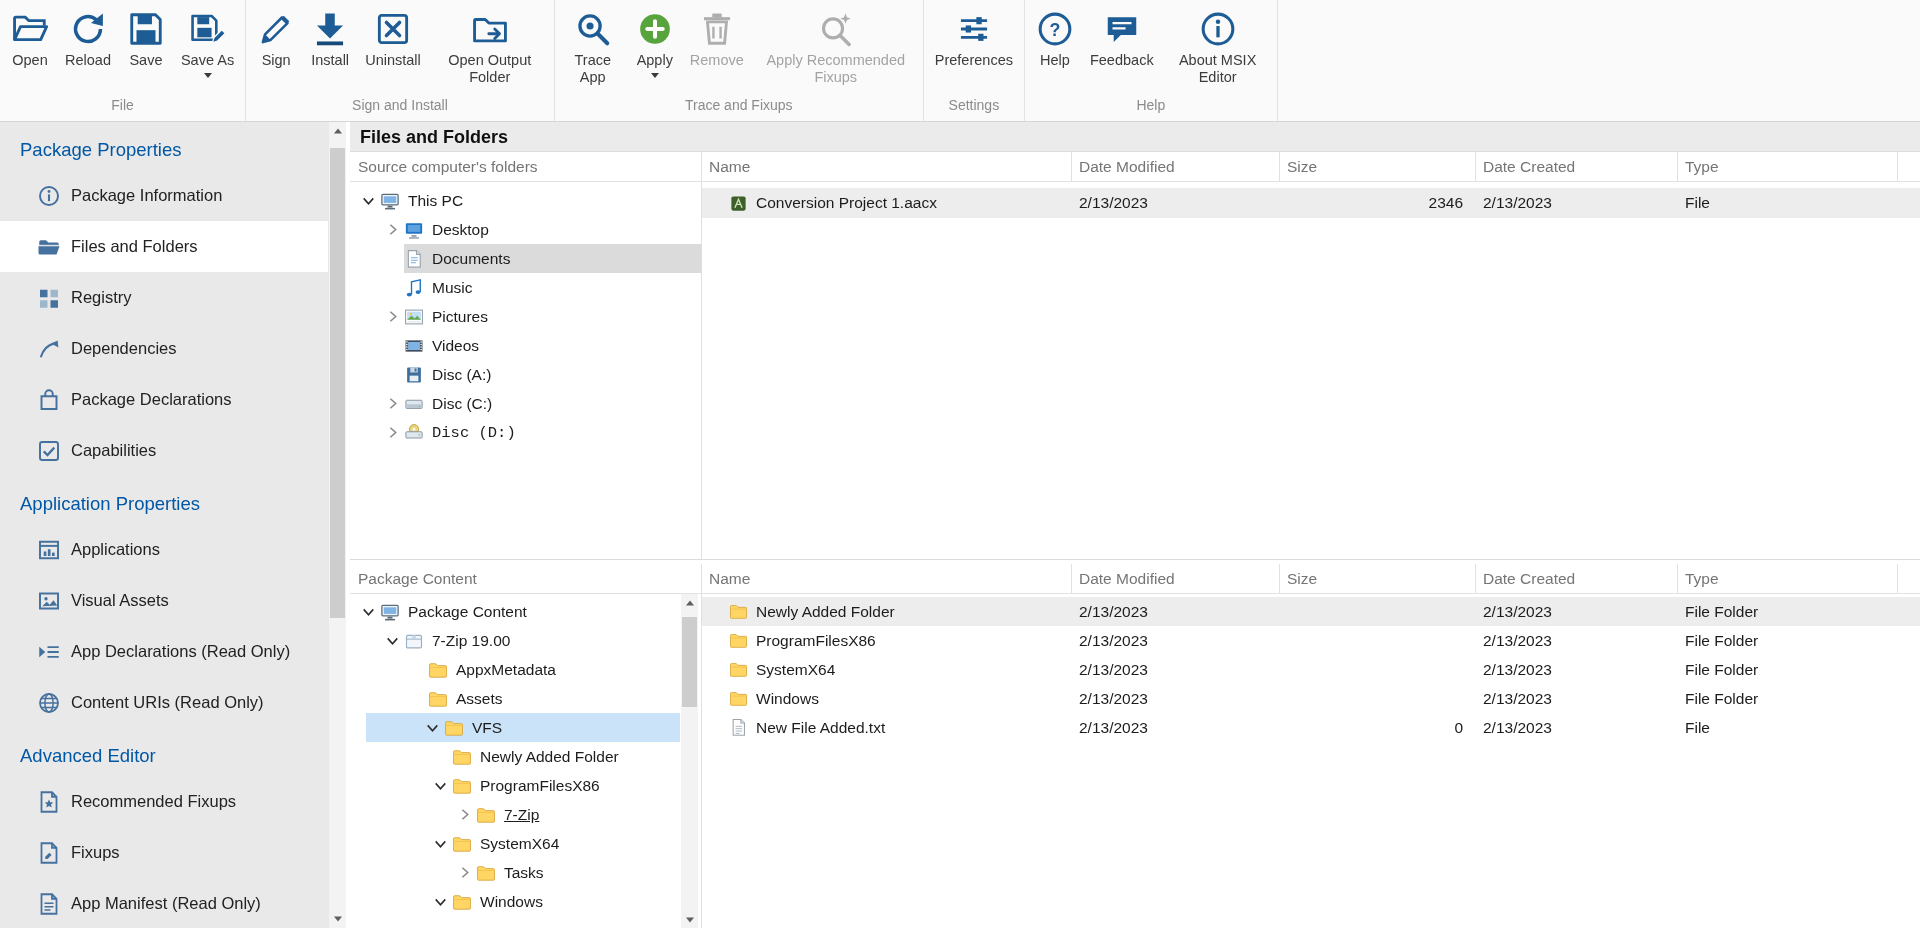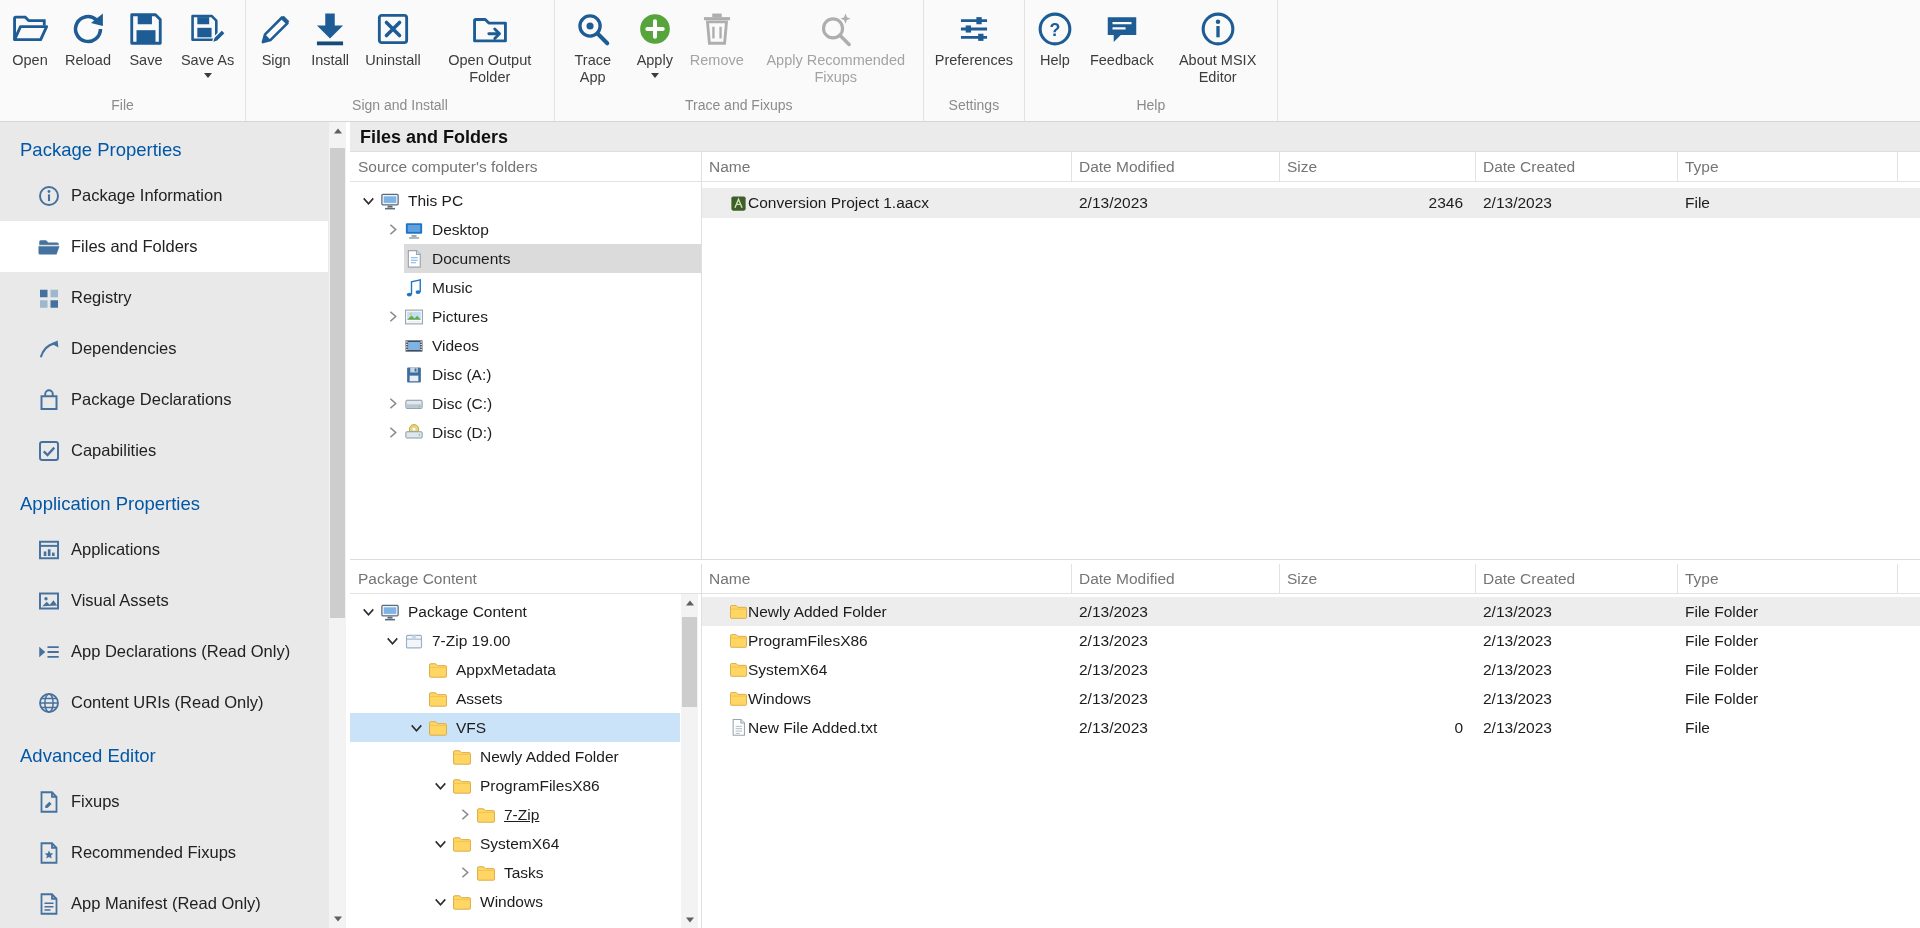--- a/index.html
+++ b/index.html
@@ -63,40 +63,40 @@
   .cfill { flex: 1; border-right: none; }
 
   .top-content { height: 378px; flex: 0 0 378px; border-bottom: 1px solid #dcdcdc; }
   .gap { height: 4px; flex: 0 0 4px; background: #fff; }
   .bottom-content { flex: 1; min-height: 0; }
 
   
   .tree { padding-top: 4px; overflow: hidden; }
   .bottom-content .tree { position: absolute; left: 0; top: 0; right: 21px; bottom: 0; padding-top: 3px; }
   .trow { height: 29px; display: flex; align-items: center; font-size: 15.5px; color: #1c1c1c; }
-  .trow.sel-blue { background: #cbe3f8; }
+  .trow.sel-blue { background: #cbe3f8; margin-left: 16px; }
   .chev { width: 24px; height: 20px; flex: 0 0 24px; display: flex; align-items: center; justify-content: center; }
   .chev svg { width: 17px; height: 17px; }
   .twrap { display: flex; align-items: center; gap: 8px; flex: 1; height: 100%; min-width: 0; }
   .twrap.sel-gray { background: #dbdbdb; }
   .tic { width: 20px; height: 20px; flex: 0 0 20px; }
   .tlabel { white-space: nowrap; }
   .tree-scroll { position: absolute; top: 0; bottom: 0; right: 3px; width: 17px; background: #f3f3f3; display: flex; flex-direction: column; }
   .tree-scroll .sb-btn { height: 17px; flex: 0 0 17px; background: #f3f3f3; }
 
   
   .list { overflow: hidden; }
   .list.topl { padding-top: 6px; }
   .list.botl { padding-top: 3px; }
   .lrow { display: flex; align-items: stretch; }
   .list.topl .lrow { height: 30px; }
   .list.botl .lrow { height: 29px; }
   .lrow.selected { background: #ededed; }
   .lcell { padding: 0 7px; overflow: hidden; white-space: nowrap; font-size: 15.5px; color: #1c1c1c; display: flex; align-items: center; }
-  .namecell { padding-left: 27px; }
+  .namecell { gap: 8px; padding-left: 27px; }
   .lic { width: 19px; height: 19px; flex: 0 0 19px; }
   .sizec { justify-content: flex-end; padding-right: 13px; }
 </style>
 </head>
 <body>
 
 <div id="app" data-name="msix-editor-window">
 
   <div class="toolbar" id="toolbar" data-name="toolbar">
       <div class="tb-group" data-name="toolbar-group-file">
@@ -382,39 +382,39 @@
           <span class="icn" data-name="content-uris-icon">
             <svg viewBox="0 0 32 32">
               <circle cx="16" cy="16" r="12" fill="none" stroke="#45719e" stroke-width="2.4"></circle>
               <ellipse cx="16" cy="16" rx="5.5" ry="12" fill="none" stroke="#45719e" stroke-width="2"></ellipse>
               <path d="M4.5 16h23M6.5 10h19M6.5 22h19" stroke="#45719e" stroke-width="2"></path>
             </svg>
           </span>
           <div class="side-label" data-name="sidebar-item-label">Content URIs (Read Only)</div>
         </div>
         <div class="side-title" data-name="section-title-advanced-editor">Advanced Editor</div>
+        <div class="side-item" data-name="sidebar-item-recommended-fixups">
+          <span class="icn" data-name="recommended-fixups-doc-icon">
+            <svg viewBox="0 0 32 32">
+              <path d="M6 3h14l6 6v20H6z" fill="none" stroke="#45719e" stroke-width="2.4"></path>
+              <path d="M20 3v6h6" fill="none" stroke="#45719e" stroke-width="2.4"></path>
+              <path d="M16 12.5l1.7 3.7 4 .5-3 2.7.9 4-3.6-2.1-3.6 2.1.9-4-3-2.7 4-.5z" fill="#45719e"></path>
+            </svg>
+          </span>
+          <div class="side-label" data-name="sidebar-item-label">Recommended Fixups</div>
+        </div>
         <div class="side-item" data-name="sidebar-item-fixups">
           <span class="icn" data-name="fixups-doc-icon">
             <svg viewBox="0 0 32 32">
               <path d="M6 3h14l6 6v20H6z" fill="none" stroke="#45719e" stroke-width="2.4"></path>
               <path d="M20 3v6h6" fill="none" stroke="#45719e" stroke-width="2.4"></path>
               <path d="M11 21l5.5-5.5 3 3L14 24h-3z" fill="#45719e"></path>
             </svg>
           </span>
           <div class="side-label" data-name="sidebar-item-label">Fixups</div>
-        </div>
-        <div class="side-item" data-name="sidebar-item-recommended-fixups">
-          <span class="icn" data-name="recommended-fixups-doc-icon">
-            <svg viewBox="0 0 32 32">
-              <path d="M6 3h14l6 6v20H6z" fill="none" stroke="#45719e" stroke-width="2.4"></path>
-              <path d="M20 3v6h6" fill="none" stroke="#45719e" stroke-width="2.4"></path>
-              <path d="M16 12.5l1.7 3.7 4 .5-3 2.7.9 4-3.6-2.1-3.6 2.1.9-4-3-2.7 4-.5z" fill="#45719e"></path>
-            </svg>
-          </span>
-          <div class="side-label" data-name="sidebar-item-label">Recommended Fixups</div>
         </div>
         <div class="side-item" data-name="sidebar-item-app-manifest-read-only">
           <span class="icn" data-name="app-manifest-doc-icon">
             <svg viewBox="0 0 32 32">
               <path d="M6 3h14l6 6v20H6z" fill="none" stroke="#45719e" stroke-width="2.4"></path>
               <path d="M20 3v6h6" fill="none" stroke="#45719e" stroke-width="2.4"></path>
               <path d="M10 15h12M10 19.5h12M10 24h8" stroke="#45719e" stroke-width="2"></path>
             </svg>
           </span>
           <div class="side-label" data-name="sidebar-item-label">App Manifest (Read Only)</div>
@@ -573,21 +573,21 @@
                   <span class="icn tic" data-name="hard-drive-icon">
                     <svg viewBox="0 0 32 32">
                       <rect x="3" y="10" width="26" height="13" rx="1.5" fill="#dfe7ee" stroke="#8a97a3" stroke-width="1.6"></rect>
                       <rect x="3.8" y="16.5" width="24.4" height="5.7" fill="#b9c6d2"></rect>
                       <circle cx="24.5" cy="20" r="1.3" fill="#6fcf6f"></circle>
                     </svg>
                   </span>
                   <div class="tlabel" data-name="tree-item-label">Disc (C:)</div>
                 </div>
               </div>
-              <div class="trow" data-name="tree-item-disc-d" style="padding-left: 30px;">
+              <div class="trow" data-name="tree-item-disc-d" style="padding-left: 30px; font-family: Liberation Mono, monospace;">
                 <div class="chev" data-name="chevron-right-icon">
                   <svg viewBox="0 0 16 16">
                     <path d="M6 3.5l5 4.5-5 4.5" fill="none" stroke="#8a8a8a" stroke-width="1.5"></path>
                   </svg>
                 </div>
                 <div class="twrap" data-name="tree-item-content">
                   <span class="icn tic" data-name="cd-drive-icon">
                     <svg viewBox="0 0 32 32">
                       <circle cx="16" cy="10" r="7.5" fill="#e8d37a" stroke="#b9a13f" stroke-width="1.4"></circle>
                       <circle cx="16" cy="10" r="2.3" fill="#fff"></circle>

